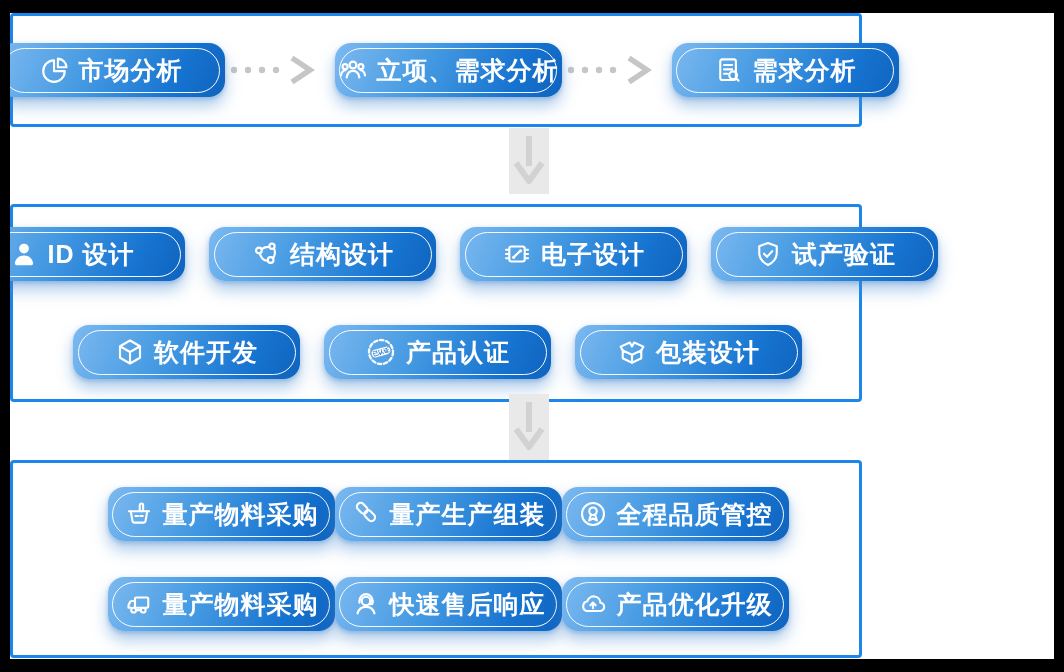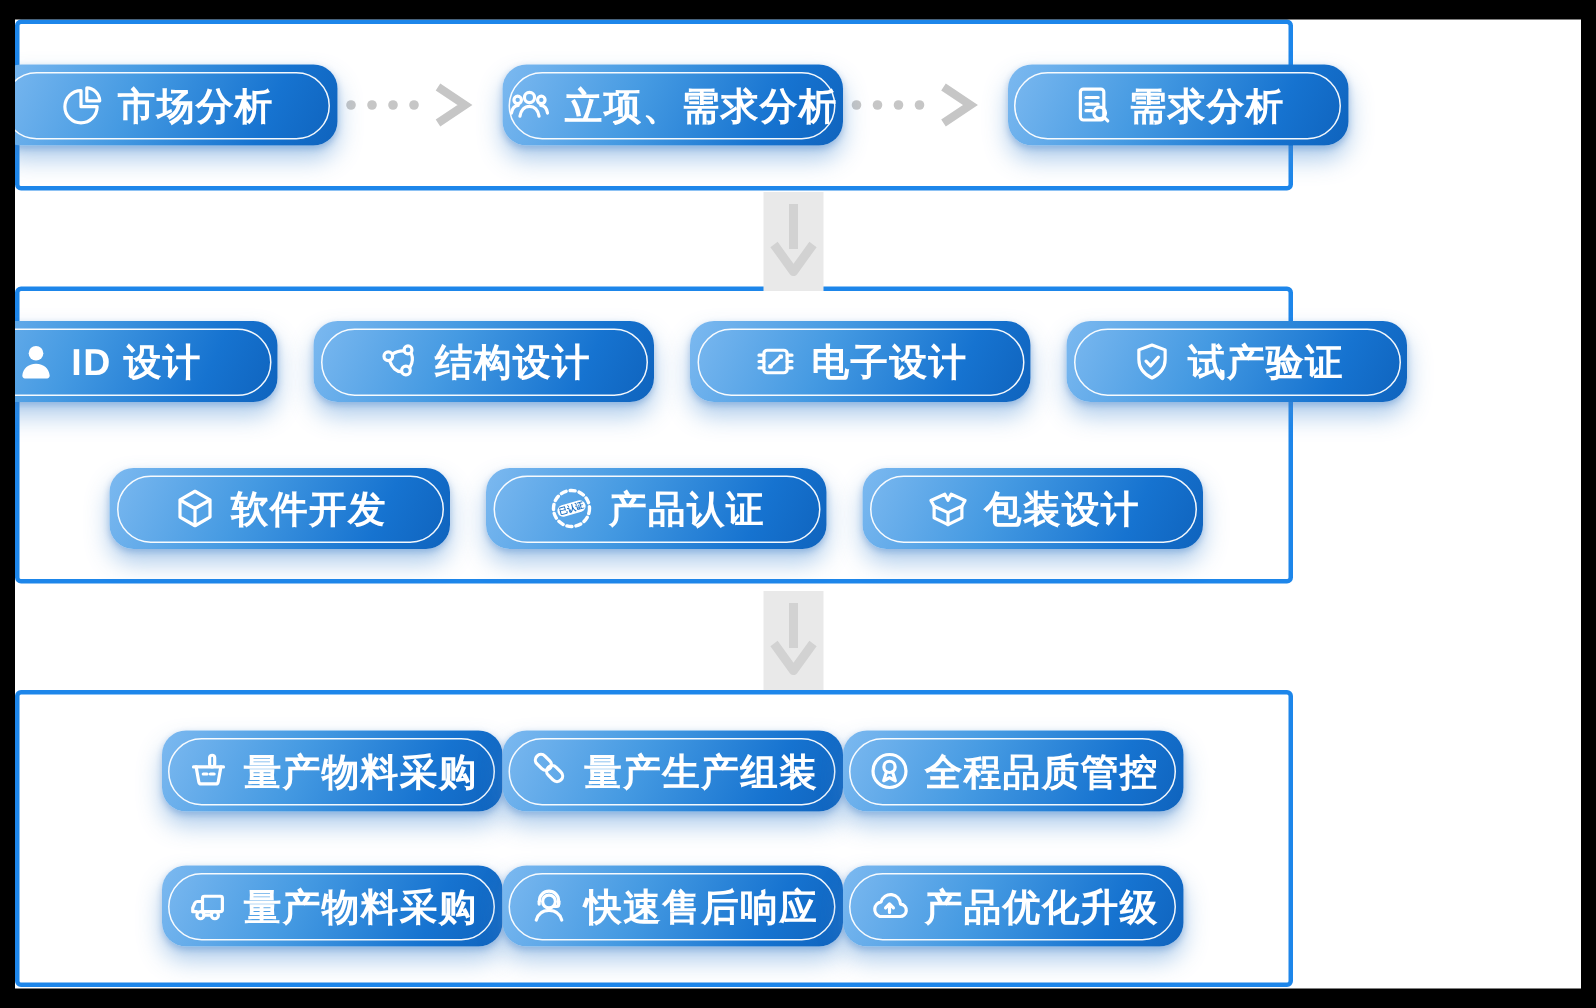--- a/index.html
+++ b/index.html
@@ -11,21 +11,21 @@
     position:absolute;left:0;top:0;width:1064px;height:672px;box-sizing:border-box;
     border-style:solid;border-color:#000;border-width:13px 10px 13px 10px;
     z-index:30;pointer-events:none;
   }
   .panel{
     position:absolute;left:10px;width:852px;box-sizing:border-box;background:#fff;
     border:3px solid #1d86ea;border-radius:4px;
     display:flex;flex-direction:column;align-items:center;justify-content:center;padding-left:24px;
   }
   .panel-1{top:13px;height:114px;}
-  .panel-2{top:191px;height:198px;gap:44px;}
+  .panel-2{top:204px;height:198px;gap:44px;}
   .panel-3{top:460px;height:198px;gap:36px;}
   .row{display:flex;align-items:center;justify-content:center;}
   .gap-sm{gap:24px;}
   .gap-lg{}
   .nudge-left{margin-right:21px;text-align:right;}
   .pill{
     position:relative;width:227px;height:54px;border-radius:16px;
     display:flex;align-items:center;justify-content:center;gap:9px;color:#fff;
     background:linear-gradient(115deg,#7cb9f0 0%,#459ae2 40%,#1673d0 78%,#0f63bd 100%);
     box-shadow:0 9px 16px rgba(70,140,210,.45),0 2px 4px rgba(40,100,180,.30);

